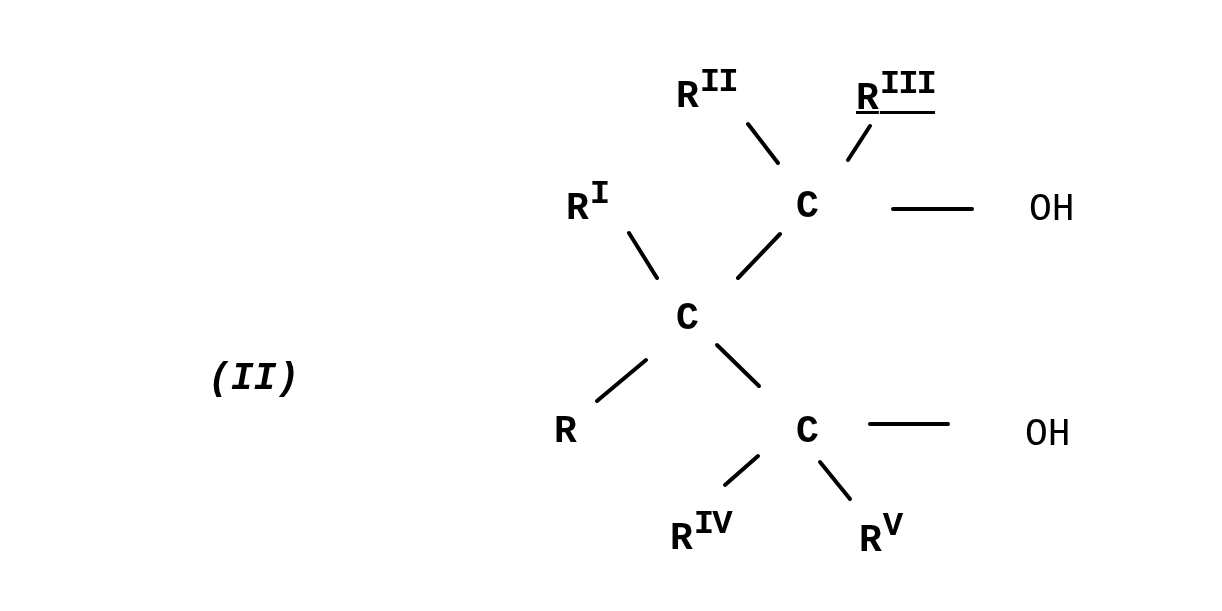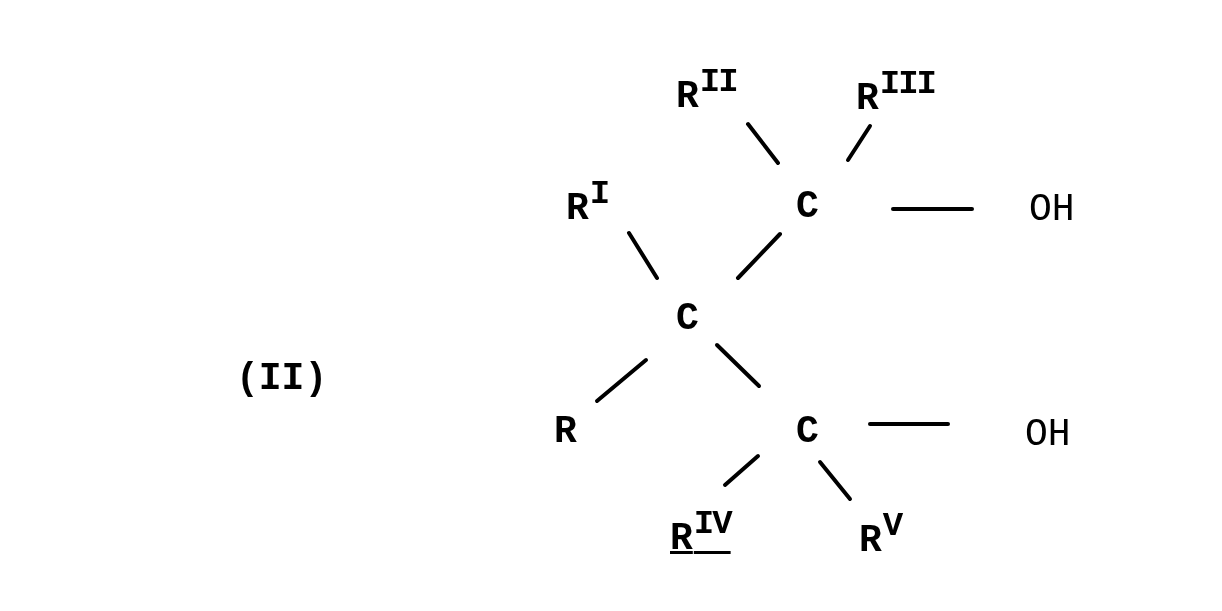--- a/index.html
+++ b/index.html
@@ -19,27 +19,27 @@
   <line x1="893" y1="209" x2="972" y2="209"></line>
   <line x1="629" y1="233" x2="657" y2="278"></line>
   <line x1="780" y1="234" x2="738" y2="278"></line>
   <line x1="597" y1="401" x2="646" y2="360"></line>
   <line x1="717" y1="345" x2="759" y2="386"></line>
   <line x1="870" y1="424" x2="948" y2="424"></line>
   <line x1="758" y1="456" x2="725" y2="485"></line>
   <line x1="820" y1="462" x2="850" y2="499"></line>
 </svg>
 
-<div class="lbl" style="left:236px; top:360px;">(II)</div>
+<div class="lbl" style="left:208px; top:360px;font-style:italic;">(II)</div>
 
 <div class="lbl" style="left:676px; top:78px;">
   <span>R</span><span class="sup">II</span>
 </div>
 
-<div class="lbl" style="left:856px; top:80px;">
+<div class="lbl" style="left:856px; top:80px;text-decoration:underline;">
   <span>R</span><span class="sup">III</span>
 </div>
 
 <div class="lbl" style="left:566px; top:190px;">
   <span>R</span><span class="sup">I</span>
 </div>
 
 <div class="lbl" style="left:796px; top:188px;">C</div>
 
 <div class="lbl" style="left:1029px; top:191px; font-weight:normal;">OH</div>
@@ -47,19 +47,19 @@
 <div class="lbl" style="left:676px; top:300px;">C</div>
 
 <div class="lbl" style="left:554px; top:413px;">
   <span>R</span>
 </div>
 
 <div class="lbl" style="left:796px; top:413px;">C</div>
 
 <div class="lbl" style="left:1025px; top:416px; font-weight:normal;">OH</div>
 
-<div class="lbl" style="left:670px; top:520px;text-decoration:underline;">
+<div class="lbl" style="left:670px; top:520px;">
   <span>R</span><span class="sup">IV</span>
 </div>
 
 <div class="lbl" style="left:851px; top:522px;margin-left:8px;">
   <span>R</span><span class="sup">V</span>
 </div>
 
 </body></html>

